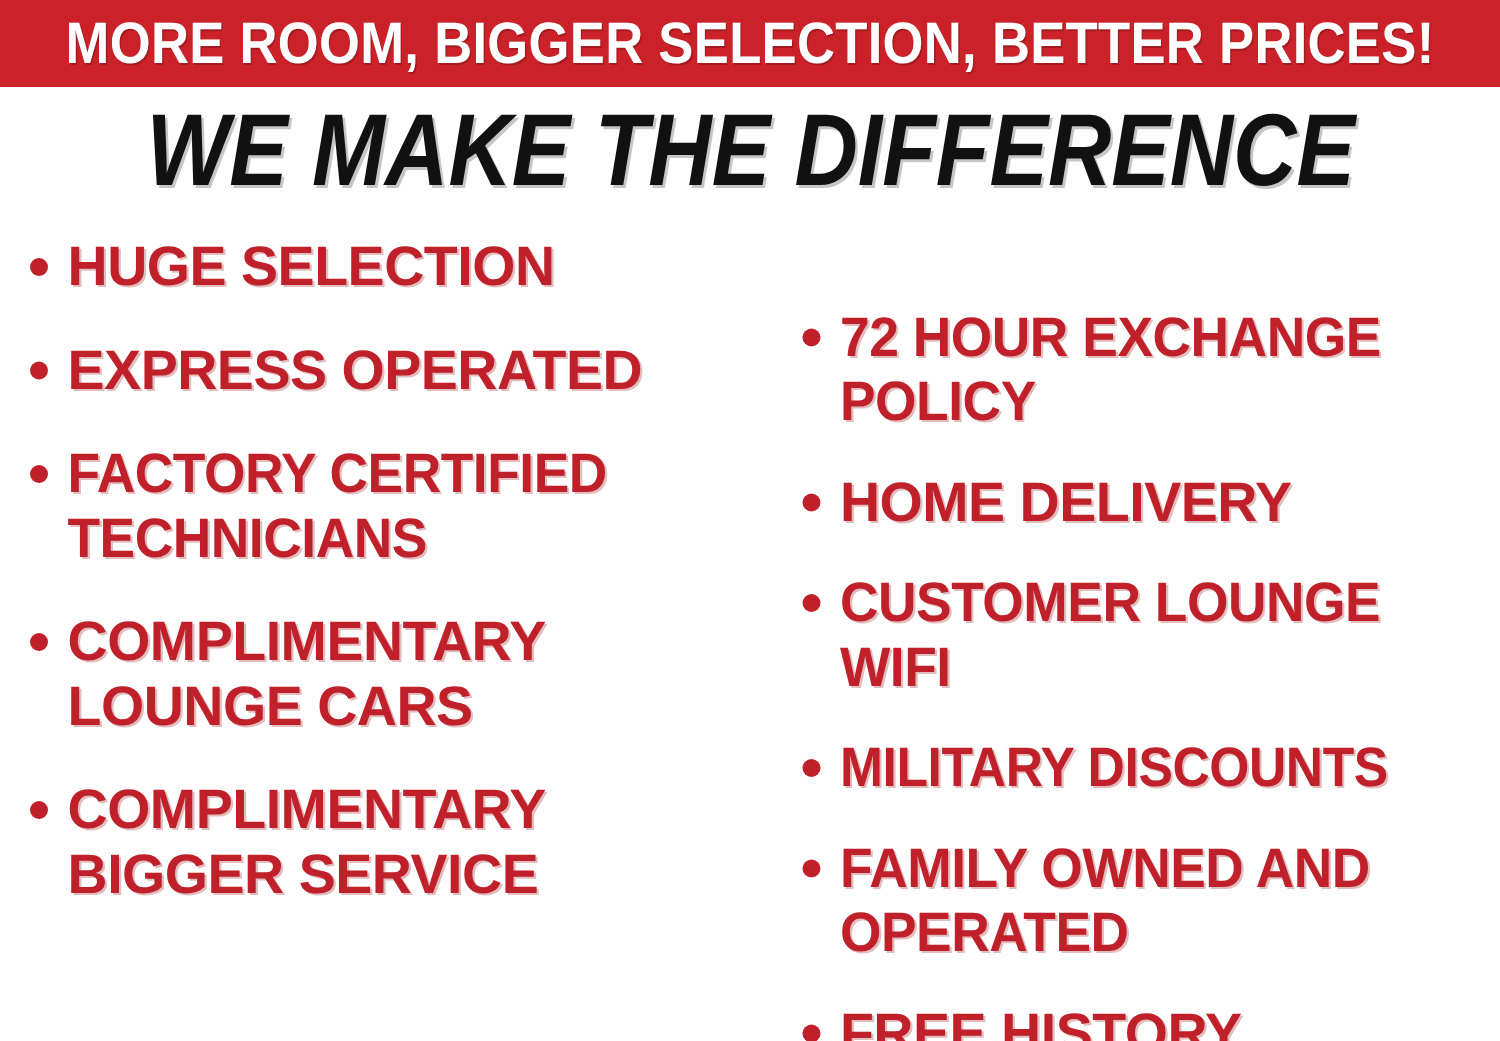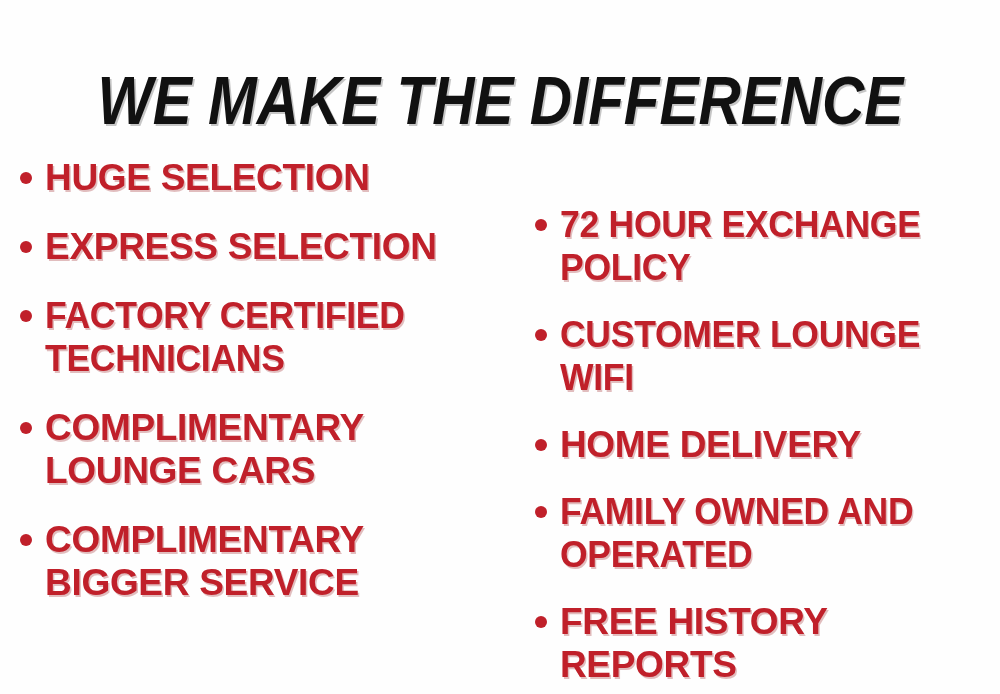--- a/index.html
+++ b/index.html
@@ -126,40 +126,43 @@
     transform: scaleX(0.93);
     transform-origin: left center;
   }
   .col-right .bullet-item { margin-bottom: 24px; }
 </style>
 </head>
 <body>
 
 <div class="poster">
 
+  <div class="banner">
+    <div class="banner-text">MORE ROOM, BIGGER SELECTION, BETTER PRICES!</div>
+  </div>
 
   <div class="headline">
     <div class="headline-text">WE MAKE THE DIFFERENCE</div>
   </div>
 
   <div class="columns">
 
     <div class="column column-left col-left">
 
       <div class="bullet-item">
         <span class="bullet-dot"></span>
         <span class="bullet-label">
           <span>HUGE SELECTION</span><br>
         </span>
       </div>
 
       <div class="bullet-item">
         <span class="bullet-dot"></span>
         <span class="bullet-label">
-          <span>EXPRESS SELECTION</span>
+          <span>EXPRESS OPERATED</span>
         </span>
       </div>
 
       <div class="bullet-item">
         <span class="bullet-dot"></span>
         <span class="bullet-label tight">
           <span>FACTORY CERTIFIED</span><br>
           <span>TECHNICIANS</span>
         </span>
       </div>
@@ -187,33 +190,39 @@
       <div class="bullet-item">
         <span class="bullet-dot"></span>
         <span class="bullet-label tight">
           <span>72 HOUR EXCHANGE</span><br>
           <span>POLICY</span>
         </span>
       </div>
 
       <div class="bullet-item">
         <span class="bullet-dot"></span>
+        <span class="bullet-label">
+          <span>HOME DELIVERY</span>
+        </span>
+      </div>
+
+      <div class="bullet-item">
+        <span class="bullet-dot"></span>
         <span class="bullet-label tight">
           <span>CUSTOMER LOUNGE</span><br>
           <span>WIFI</span>
         </span>
       </div>
 
       <div class="bullet-item">
         <span class="bullet-dot"></span>
-        <span class="bullet-label">
-          <span>HOME DELIVERY</span>
-        </span>
-      </div>
-
+        <span class="bullet-label tighter">
+          <span>MILITARY DISCOUNTS</span>
+        </span>
+      </div>
 
       <div class="bullet-item">
         <span class="bullet-dot"></span>
         <span class="bullet-label tight">
           <span>FAMILY OWNED AND</span><br>
           <span>OPERATED</span>
         </span>
       </div>
 
       <div class="bullet-item">

